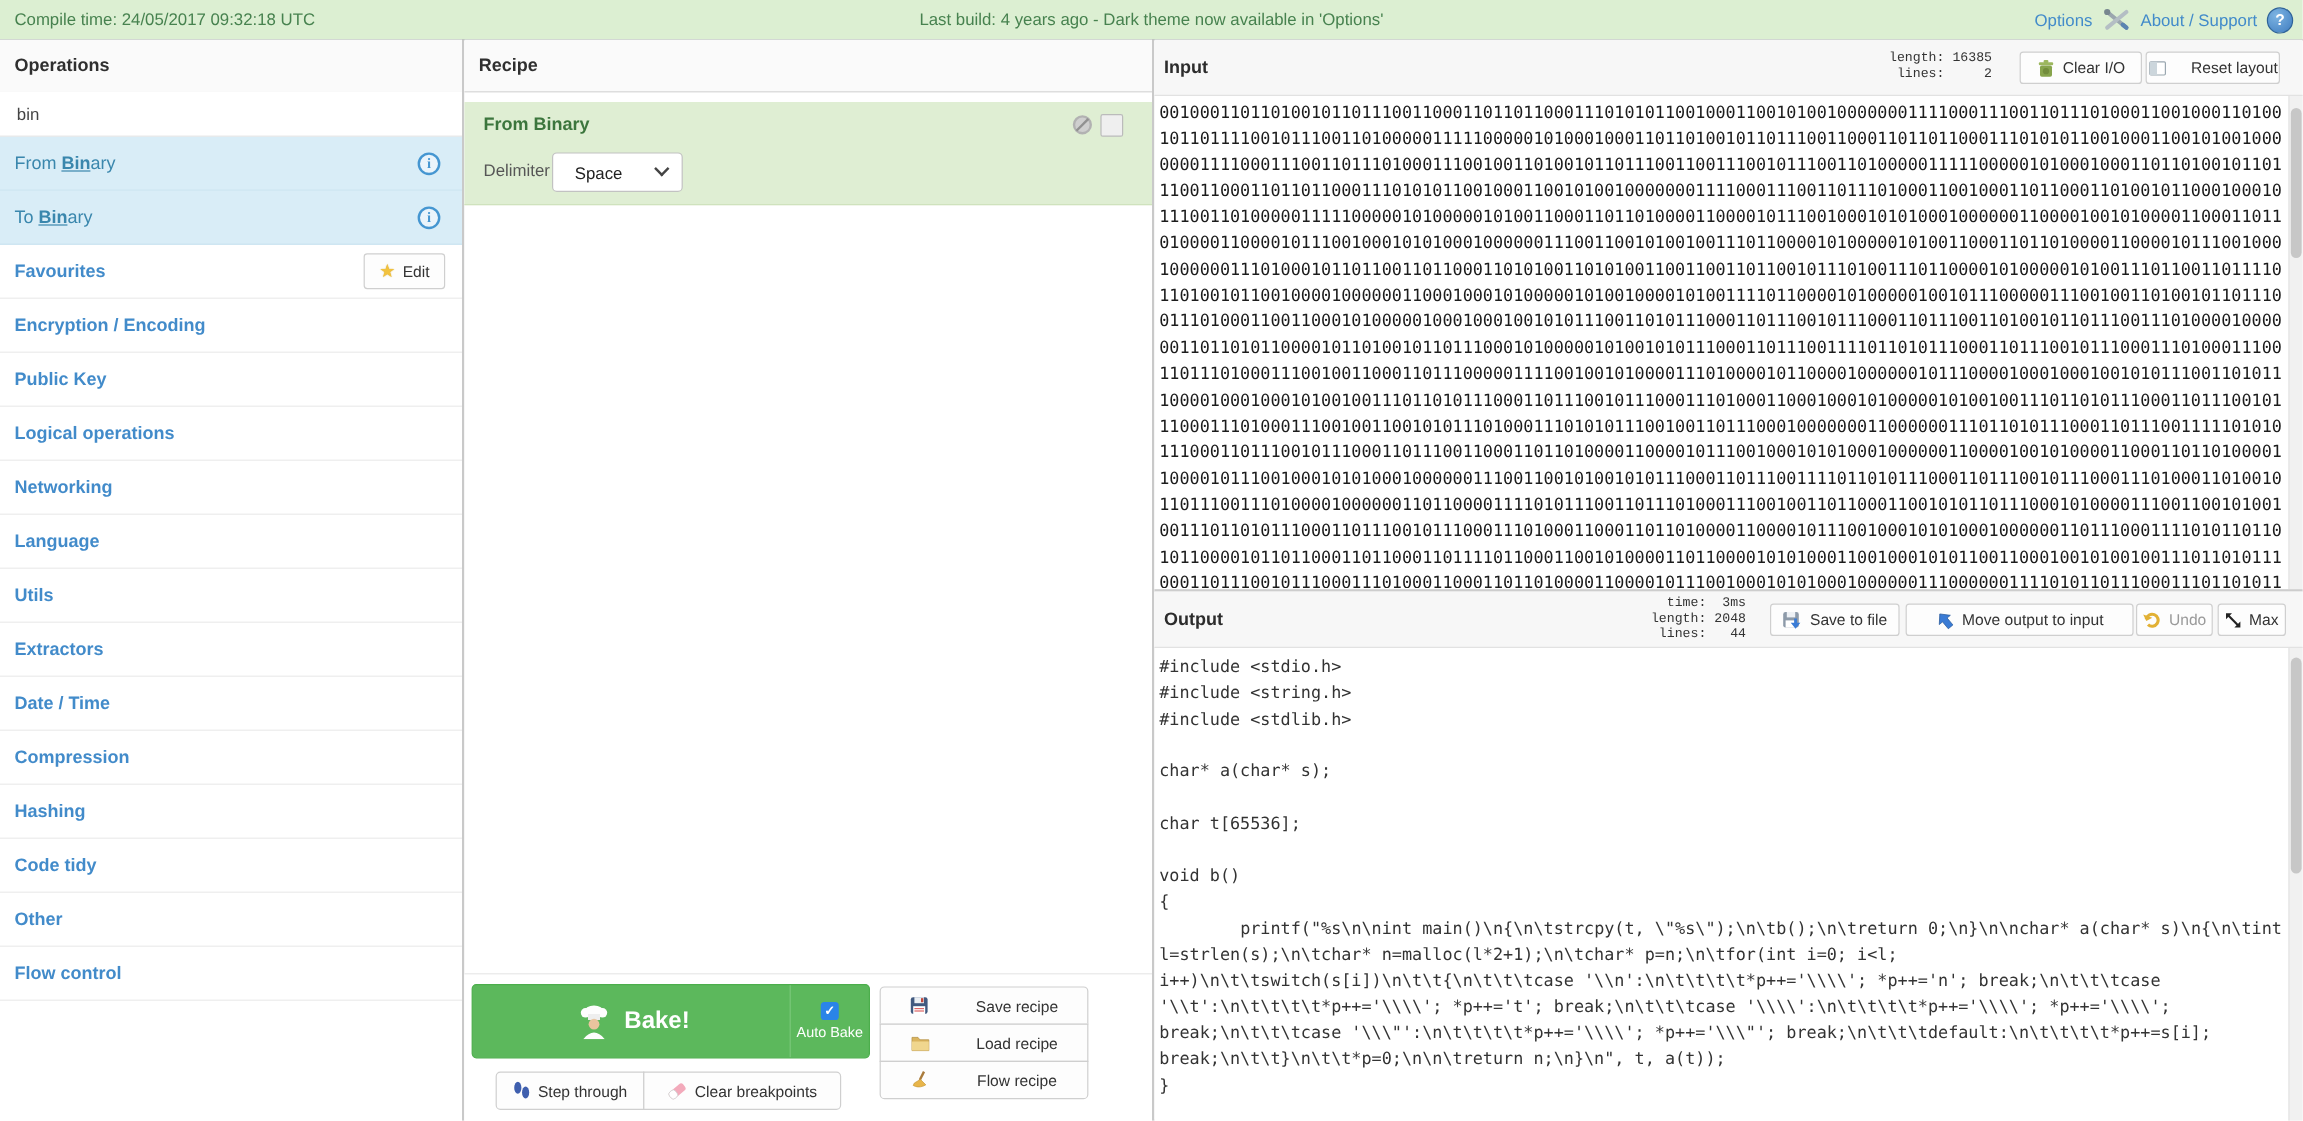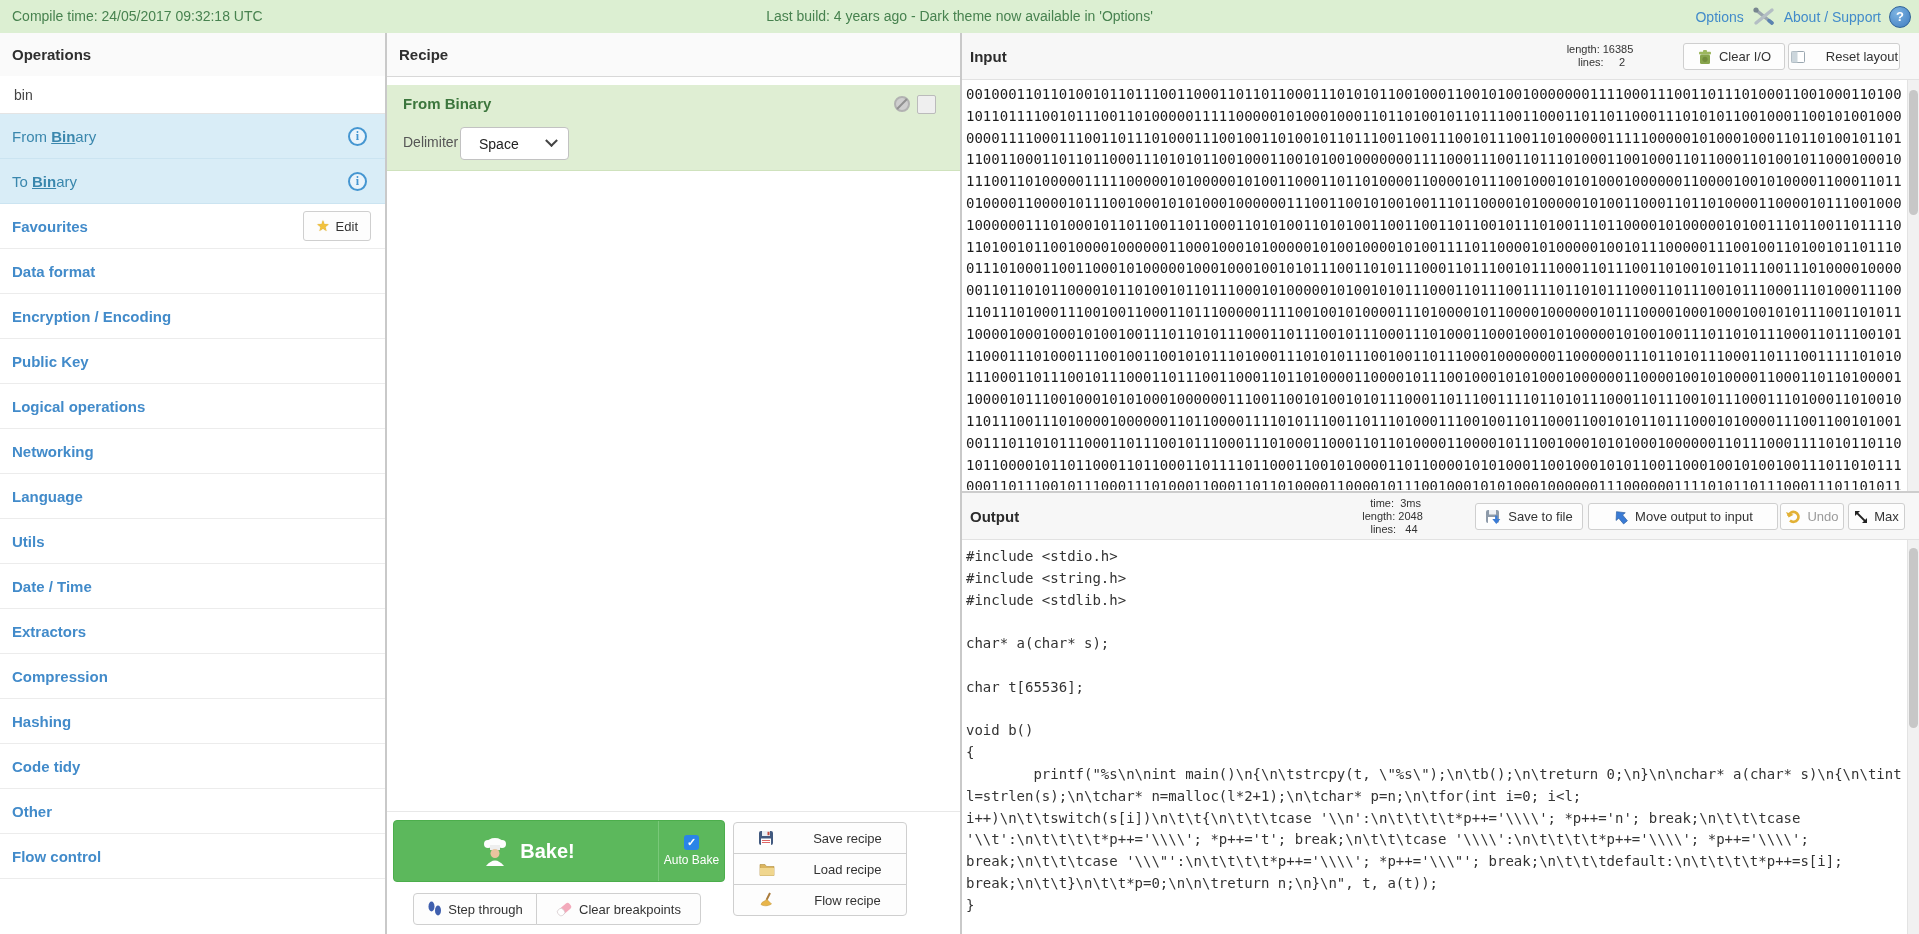--- a/index.html
+++ b/index.html
@@ -51,21 +51,21 @@
   #clearbp-btn{position:absolute;left:149px;top:81px;width:165px;height:32px;border-radius:0 4px 4px 0;}
   .stack{position:absolute;left:346px;top:10px;width:174px;}
   .stack .btn{display:flex;width:174px;height:32px;border-radius:0;margin-top:-1px;gap:39px;}
   .stack .btn:first-child{border-radius:4px 4px 0 0;margin-top:0;}
   .stack .btn:last-child{border-radius:0 0 4px 4px;}
 
   
   #io{position:absolute;left:962px;top:33px;width:957px;height:900px;background:#fff;}
   .io-header{position:absolute;left:0;width:957px;height:47px;background:#f7f7f7;border-bottom:1px solid #e2e2e2;box-sizing:border-box;}
   .io-header .t{position:absolute;left:8px;top:0;line-height:47px;font-size:15px;font-weight:bold;color:#2c2c2c;}
-  .stats{position:absolute;font-family:Liberation Sans, sans-serif;font-size:11px;line-height:12.8px;color:#333;text-align:center;white-space:pre;}
+  .stats{position:absolute;font-family:Liberation Mono, monospace;font-size:11px;line-height:12.8px;color:#333;text-align:right;white-space:pre;}
   .mono-area{position:absolute;font-family:"DejaVu Sans Mono",monospace;font-size:14px;line-height:21.8px;white-space:pre;tab-size:8;overflow:hidden;}
   #input-text{left:4px;top:51px;width:941px;height:406px;color:#1c1c1c;}
   #output-text{left:4px;top:513px;width:948px;height:386px;color:#333;}
   #io-divider{position:absolute;left:0;top:458px;width:957px;height:2px;background:#cdcdcd;}
   .sb-track{position:absolute;width:11px;background:#f1f1f1;border-left:1px solid #e3e3e3;}
   .sb-thumb{position:absolute;width:9px;left:1px;background:#c7c7c7;border-radius:5px;}
 
   svg{display:block;}
 </style>
 </head>
@@ -106,29 +106,28 @@
     </div>
     <div id="fav-row" class="side-row">
       <span>Favourites</span>
       <span id="edit-btn" class="btn">
         <span class="star">★</span>
         <span>Edit</span>
       </span>
     </div>
     <div id="cat-list">
 
-    <div class="side-row">Data format</div>
         <div class="side-row">Encryption / Encoding</div>
         <div class="side-row">Public Key</div>
         <div class="side-row">Logical operations</div>
         <div class="side-row">Networking</div>
         <div class="side-row">Language</div>
         <div class="side-row">Utils</div>
+        <div class="side-row">Extractors</div>
         <div class="side-row">Date / Time</div>
-        <div class="side-row">Extractors</div>
         <div class="side-row">Compression</div>
         <div class="side-row">Hashing</div>
         <div class="side-row">Code tidy</div>
         <div class="side-row">Other</div>
         <div class="side-row">Flow control</div>
       </div>
   </div>
 
   <div id="recipe">
     <div class="panel-header">

